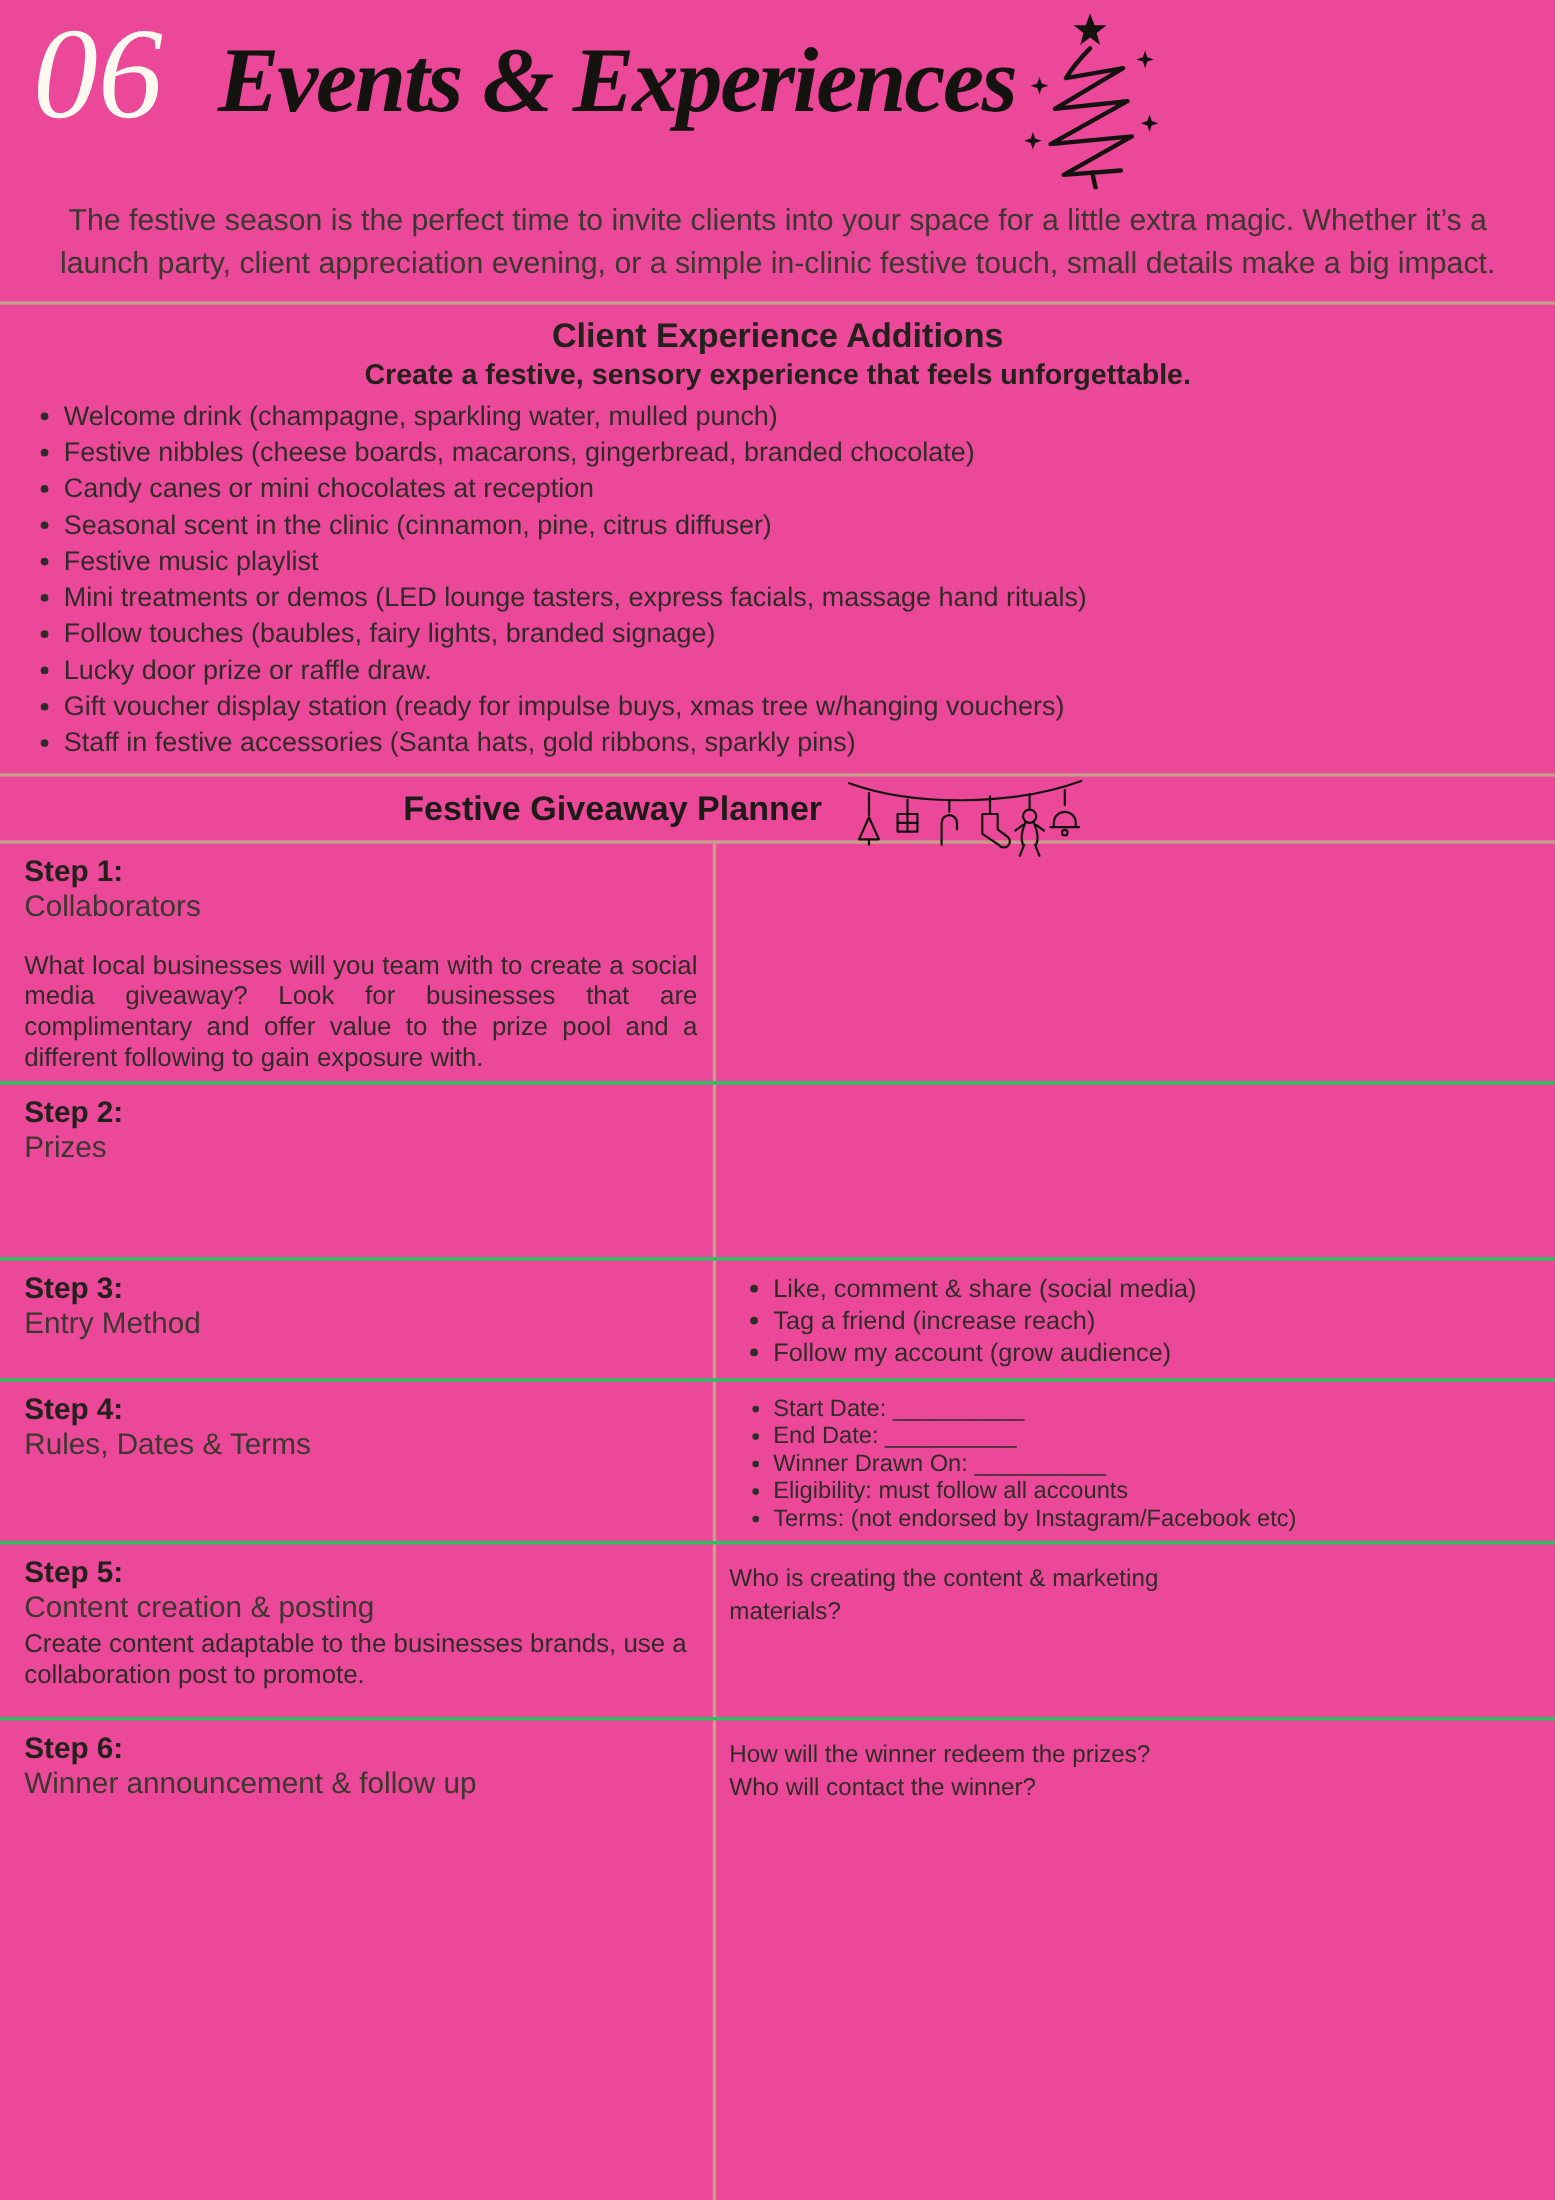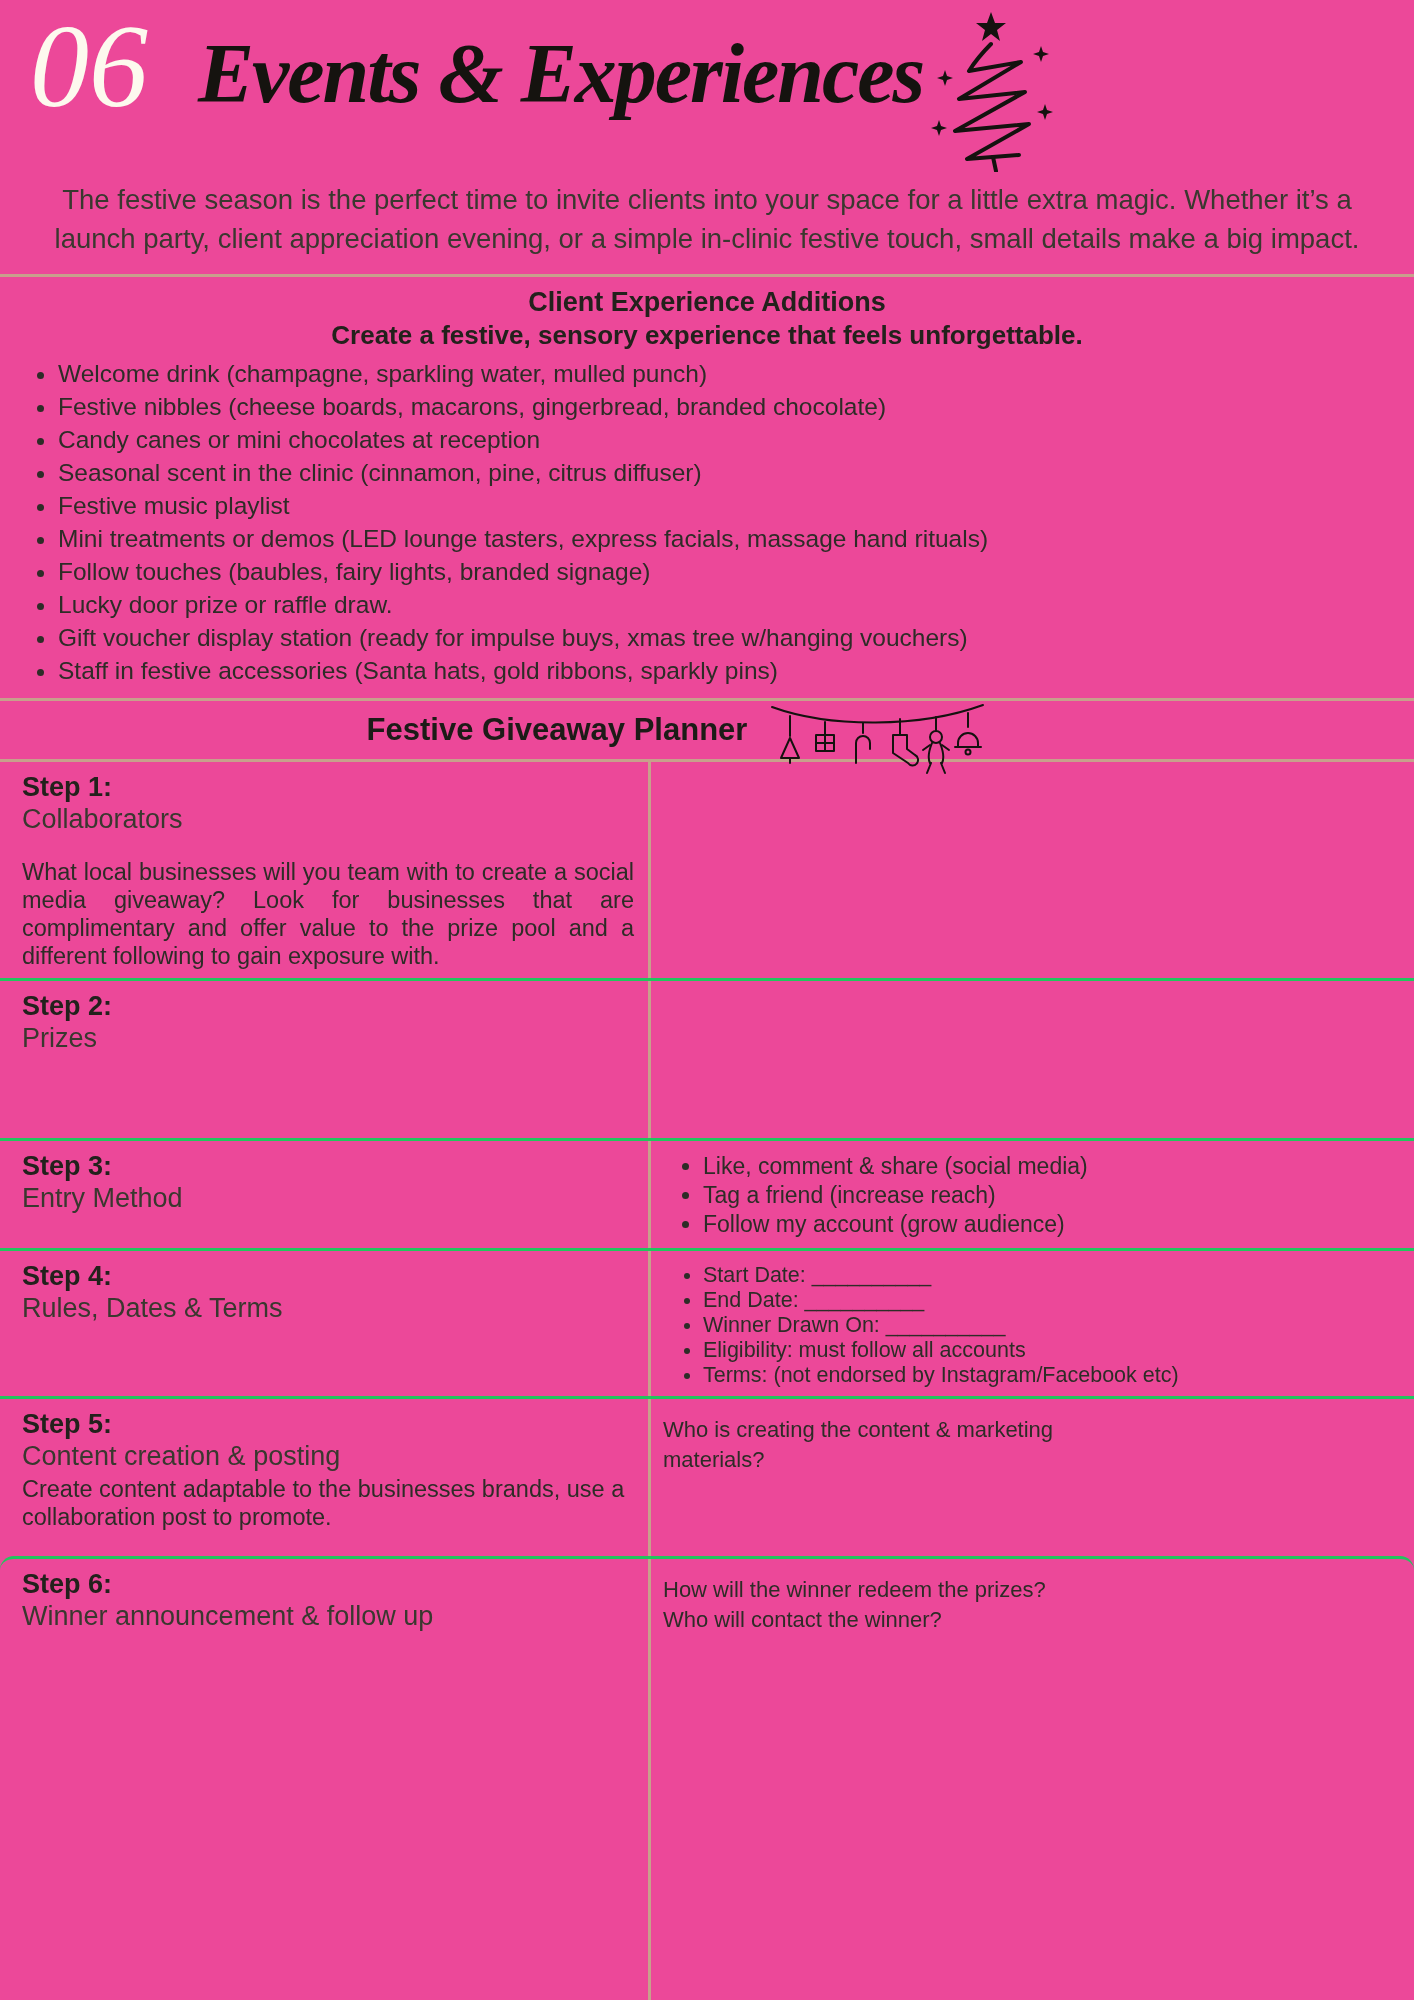--- a/index.html
+++ b/index.html
@@ -29,21 +29,21 @@
   }
   .tree-wrap { position:absolute; left:925px; top:10px; }
   
   .intro {
     text-align:center; font-size:27.5px; line-height:1.42;
     max-width:1330px; margin:2px auto 16px; padding:0 20px;
     color:#3a382f;
   }
   
   .section-ce { border-top:3px solid #c7a08c; padding:6px 0 8px; flex:none; }
-  .ce-title { text-align:center; font-weight:bold; font-size:27px; color:#23211c; margin:4px 0 0; }
+  .ce-title { text-align:center; font-weight:bold; font-size:31px; color:#23211c; margin:4px 0 0; }
   .ce-sub   { text-align:center; font-weight:bold; font-size:26px; color:#23211c; margin:2px 0 0; }
   .ce-list  { margin:10px 0 0 36px; padding-left:22px; }
   .ce-list li { font-size:24.5px; line-height:1.1; margin-bottom:6px; color:#2e2c27; }
   
   .planner-head {
     position:relative; border-top:3px solid #c7a08c;
     height:58px; flex:none;
     display:flex; align-items:center; justify-content:center;
   }
   .planner-title {
@@ -53,21 +53,21 @@
   .garland-wrap { position:absolute; left:770px; top:0; z-index:2; }
   
   .planner-table { flex:1; display:flex; flex-direction:column; border-top:3px solid #c7a08c; }
   .prow { display:grid; grid-template-columns:648px 1fr; flex:none; }
   .prow + .prow { border-top:3px solid #22c55e; }
   .prow.r1 { min-height:210px; }
   .prow.r2 { min-height:157px; }
   .prow.r3 { min-height:87px; }
   .prow.r4 { min-height:142px; }
   .prow.r5 { min-height:157px; }
-  .prow.r6 { flex:1;border-radius:14px; }
+  .prow.r6 { flex:1; }
   .cell-left  { padding:10px 14px 8px 22px; box-sizing:border-box; }
   .cell-right { border-left:3px solid #c7a08c; padding:8px 16px 8px 12px; box-sizing:border-box; }
   .step-label { font-size:27px; font-weight:bold; color:#23211c; line-height:30px; }
   .step-name  { font-size:27px; color:#3a382f; line-height:30px; margin-top:2px; }
   .step-desc  { font-size:23.5px; line-height:28px; color:#2e2c27; margin:24px 0 0; }
   .just { text-align:justify; }
   .step-desc.tight { margin-top:4px; max-width:620px; }
   .step-desc.narrow { max-width:600px; }
   .right-list { margin:4px 0 0 24px; padding-left:16px; }
   .right-list li { font-size:23px; line-height:27px; margin-bottom:2px; color:#2e2c27; }

